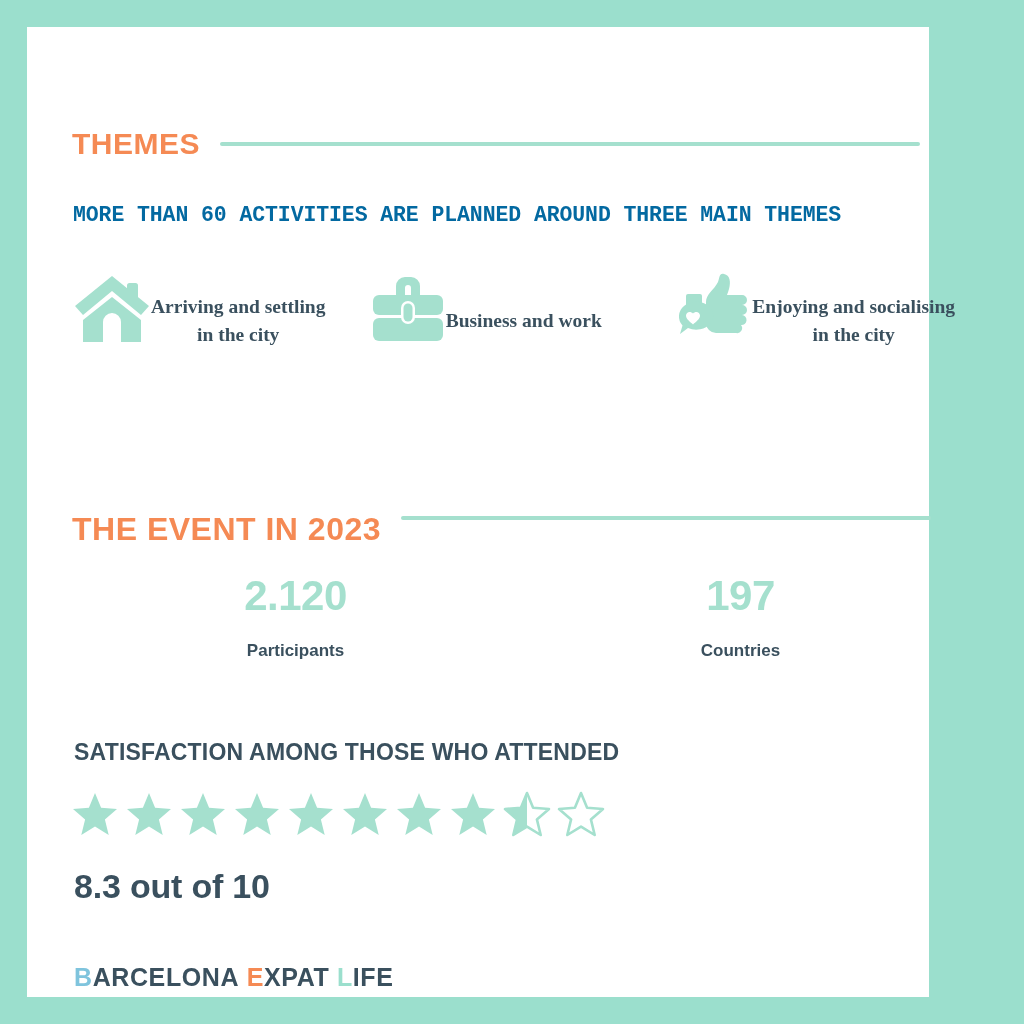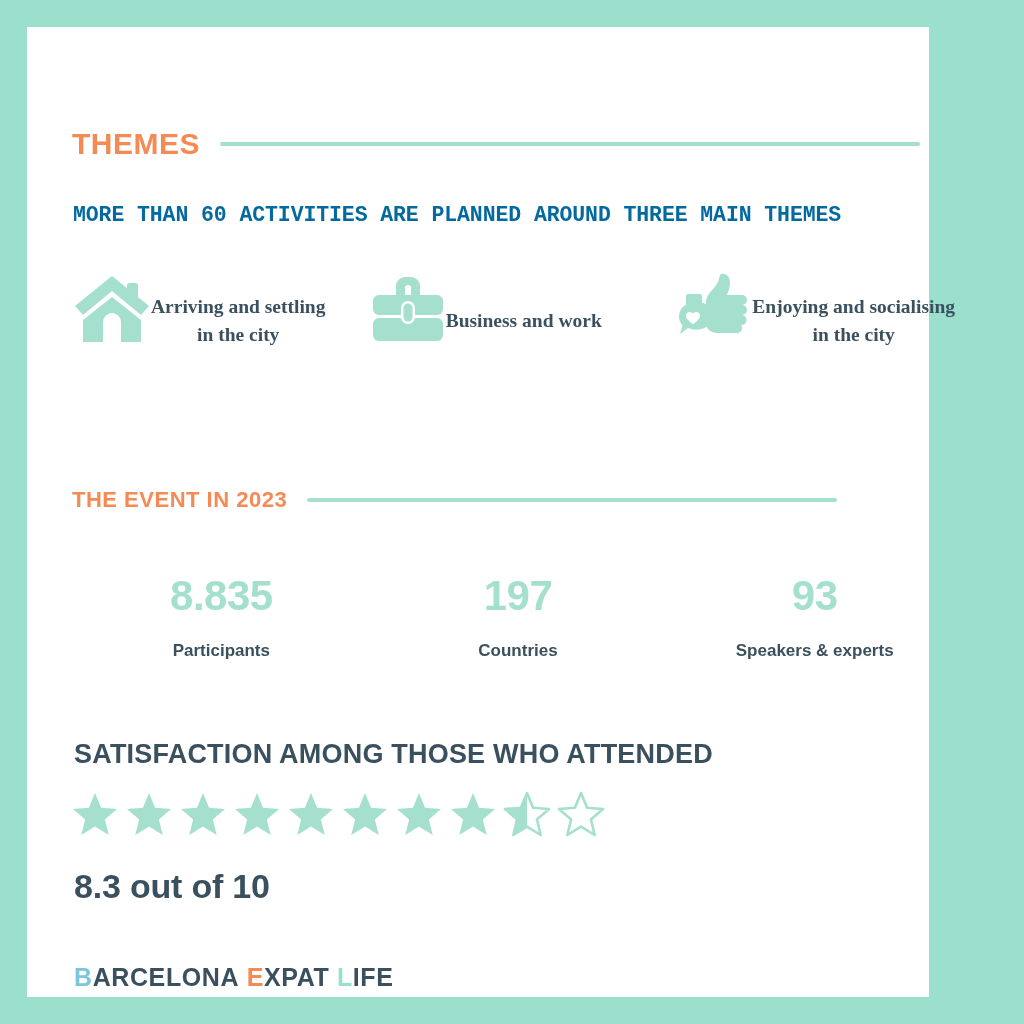--- a/index.html
+++ b/index.html
@@ -42,21 +42,21 @@
     background:#A5E0CE;
     border-radius:2px;
     flex:none;
   }
 
   #themes-head { left:45px; top:100px; }
   #themes-head .head-title { font-size:30px; }
   #themes-head .head-rule { width:700px; }
 
   #event-head { left:45px; top:460px; }
-  #event-head .head-title { font-size:22px; }
+  #event-head .head-title { font-size:32px;margin-top:24px; }
   #event-head .head-rule { width:530px; }
 
   
   .subtitle {
     position:absolute;
     left:46px; top:176px;
     width:890px;
     color:#0369a1;
     font-size:21.5px;
     font-weight:bold;
@@ -121,21 +121,21 @@
     font-size:17px;
     font-weight:bold;
     white-space:nowrap;
   }
 
   
   .sat-title {
     position:absolute;
     left:47px; top:712px;
     color:#3A505E;
-    font-size:27px;
+    font-size:23px;
     font-weight:bold;
     letter-spacing:0.2px;
     white-space:nowrap;
   }
   #stars {
     position:absolute;
     left:44px; top:764px;
     display:flex;
     gap:6px;
   }
@@ -217,30 +217,26 @@
 
     </div>
 
     <div class="head-row" id="event-head">
       <div class="head-title">THE EVENT IN 2023</div>
       <div class="head-rule"></div>
     </div>
 
     <div id="stats-row">
       <div class="stat-col">
-        <div class="stat-value">8.835</div>
+        <div class="stat-value">2.120</div>
         <div class="stat-label">Participants</div>
       </div>
       <div class="stat-col">
         <div class="stat-value">197</div>
         <div class="stat-label">Countries</div>
-      </div>
-      <div class="stat-col">
-        <div class="stat-value">93</div>
-        <div class="stat-label">Speakers &amp; experts</div>
       </div>
     </div>
 
     <div class="sat-title">SATISFACTION AMONG THOSE WHO ATTENDED</div>
 
     <div id="stars">
         <svg width="48" height="46" viewBox="0 0 48 46">
           <polygon points="24,2 30.1,16.8 46,18 33.9,28.4 37.7,44 24,35.6 10.3,44 14.1,28.4 2,18 17.9,16.8" fill="#A5E0CE"></polygon>
         </svg>
         <svg width="48" height="46" viewBox="0 0 48 46">

